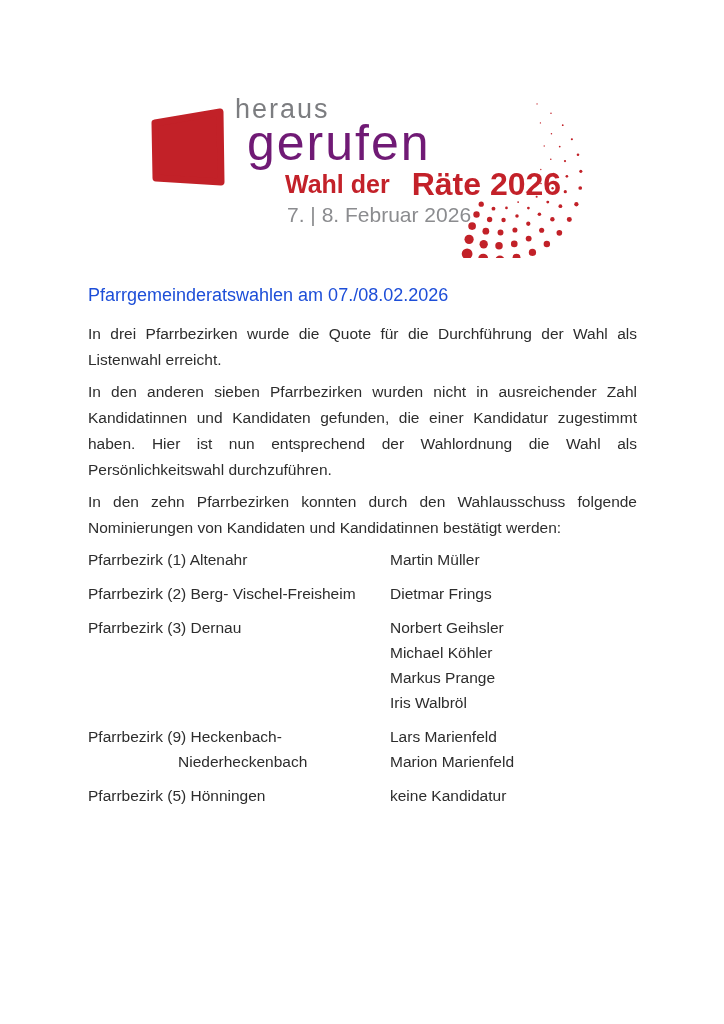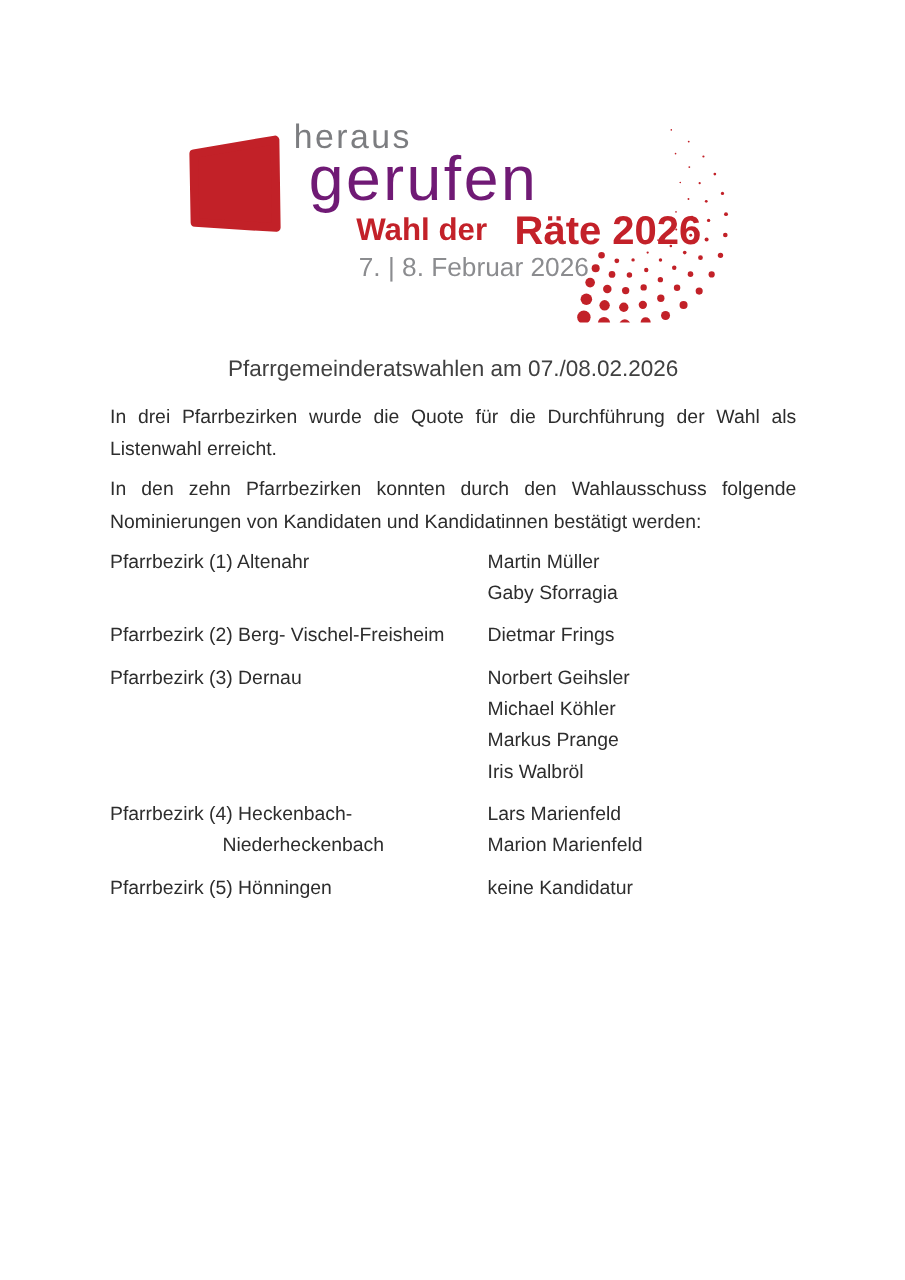--- a/index.html
+++ b/index.html
@@ -37,21 +37,21 @@
   }
   .dots-swirl{position:absolute;left:442px;top:98px;width:150px;height:160px;}
   
   .content{
     position:absolute;left:88px;top:283px;width:549px;
     font-size:15.5px;
   }
   .doc-title{
     margin:0 0 14px 0;
     font-size:18px;font-weight:400;
-    text-align:center;color:#404040;
+    text-align:left;color:#1d4ed8;
     line-height:24px;
   }
   .content p{
     margin:0 0 6px 0;
     line-height:26px;
     text-align:justify;
   }
   .nominations{margin-top:0;}
   .nom-row{display:flex;margin-bottom:9px;line-height:25px;}
   .nom-district{width:302px;flex:none;}
@@ -129,32 +129,32 @@
         <circle cx="63.8" cy="116.8" r="1.44" fill="#c22128"></circle>
         <circle cx="50.0" cy="117.6" r="2.06" fill="#c22128"></circle>
         <circle cx="37.0" cy="112.8" r="2.80" fill="#c22128"></circle>
       </svg>
   </div>
 
   <div class="content">
     <h1 class="doc-title">Pfarrgemeinderatswahlen am 07./08.02.2026</h1>
 
     <p>In drei Pfarrbezirken wurde die Quote für die Durchführung der Wahl als Listenwahl erreicht.</p>
+    <p>In den anderen sieben Pfarrbezirken wurden nicht in ausreichender Zahl Kandidatinnen und Kandidaten gefunden, die einer Kandidatur zugestimmt haben. Hier ist nun entsprechend der Wahlordnung die Wahl als Persönlichkeitswahl durchzuführen.</p>
     <p>In den zehn Pfarrbezirken konnten durch den Wahlausschuss folgende Nominierungen von Kandidaten und Kandidatinnen bestätigt werden:</p>
 
     <div class="nominations">
 
       <div class="nom-row">
         <div class="nom-district">
           <div class="line1">Pfarrbezirk (1) Altenahr</div>
           <div class="line2"></div>
         </div>
         <div class="nom-candidates">
           <div>Martin Müller</div>
-          <div>Gaby Sforragia</div>
         </div>
       </div>
 
       <div class="nom-row">
         <div class="nom-district">
           <div class="line1">Pfarrbezirk (2) Berg- Vischel-Freisheim</div>
           <div class="line2"></div>
         </div>
         <div class="nom-candidates">
           <div>Dietmar Frings</div>
@@ -169,21 +169,21 @@
         <div class="nom-candidates">
           <div>Norbert Geihsler</div>
           <div>Michael Köhler</div>
           <div>Markus Prange</div>
           <div>Iris Walbröl</div>
         </div>
       </div>
 
       <div class="nom-row">
         <div class="nom-district">
-          <div class="line1">Pfarrbezirk (4) Heckenbach-</div>
+          <div class="line1">Pfarrbezirk (9) Heckenbach-</div>
           <div class="line2">Niederheckenbach</div>
         </div>
         <div class="nom-candidates">
           <div>Lars Marienfeld</div>
           <div>Marion Marienfeld</div>
         </div>
       </div>
 
       <div class="nom-row">
         <div class="nom-district">

